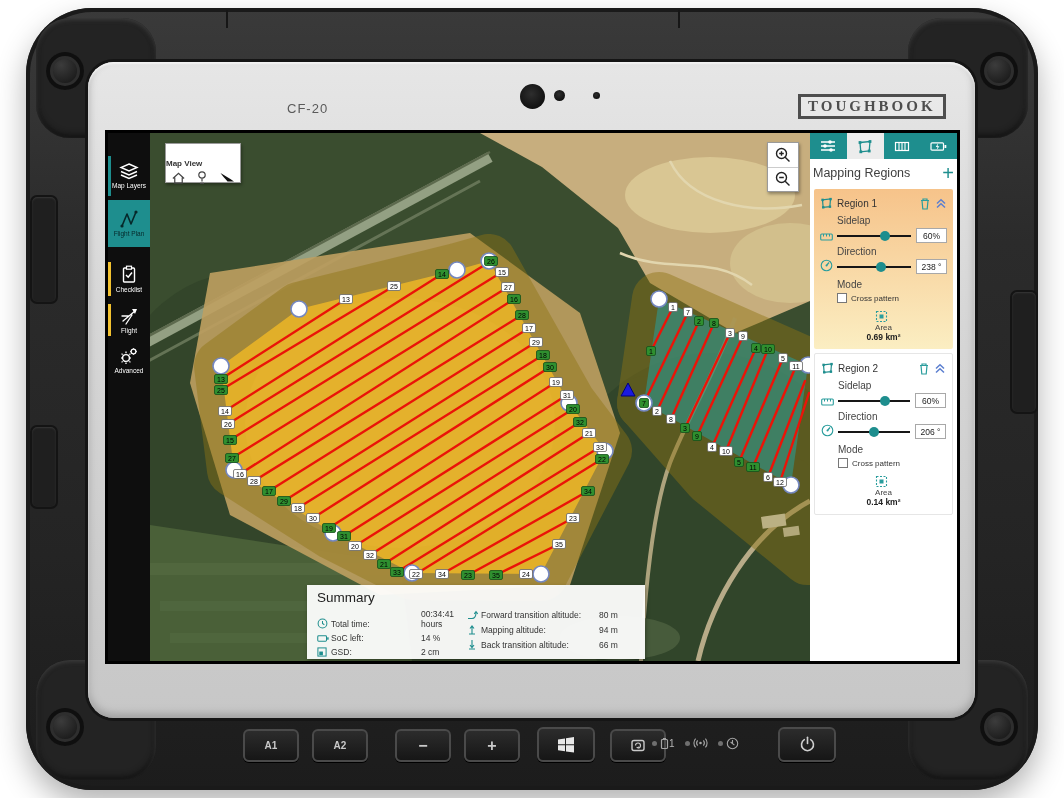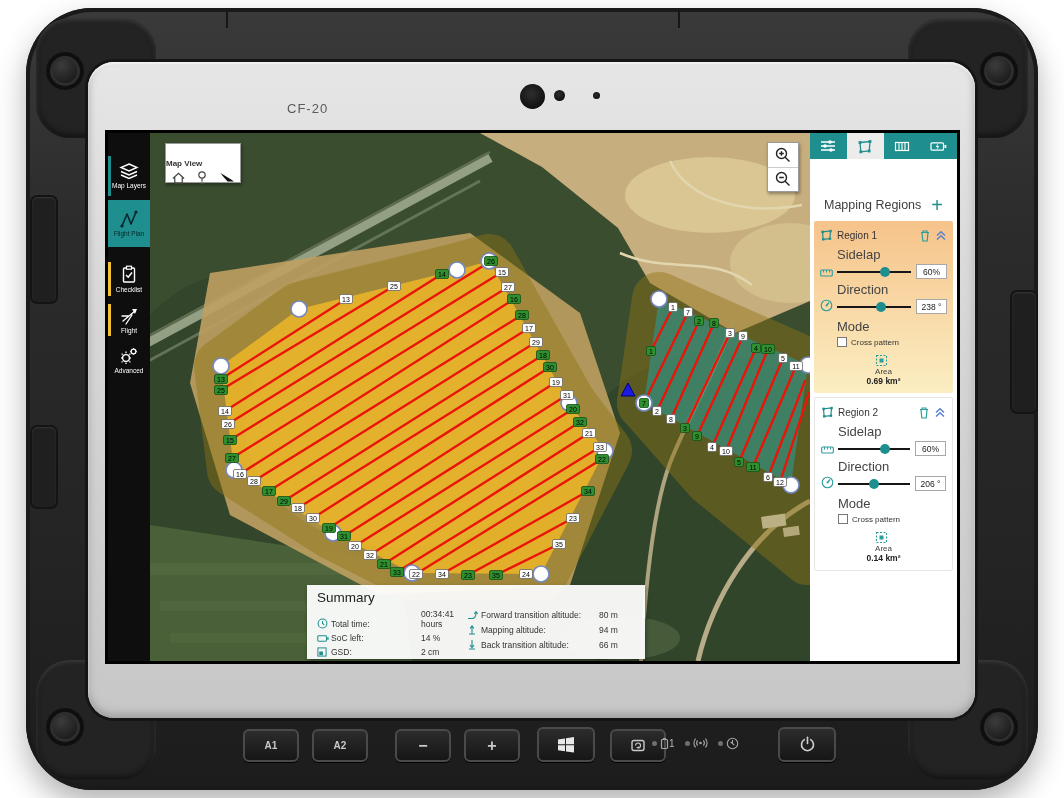--- a/index.html
+++ b/index.html
@@ -51,32 +51,32 @@
   .srow .sl{flex:none;}
   .srow.lrow .sl{width:62px;}
   .srow.lrow .sv{margin-left:28px;}
   .srow.rrow .sl{width:118px;}
   .srow .sv{color:#333;}
   
   .panel{width:147px;height:100%;background:#fff;flex:none;display:flex;flex-direction:column;font-size:9px;}
   .tabs{display:flex;height:26px;flex:none;}
   .tab{flex:1;background:#1e8e8e;display:flex;align-items:center;justify-content:center;color:#fff;}
   .tab.active{background:#ececec;color:#1e8e8e;}
-  .ptitle{height:28px;display:flex;align-items:center;padding:0 14px;flex:none;margin-top:32px;}
+  .ptitle{height:28px;display:flex;align-items:center;padding:0 3px;flex:none;}
   .ptitle .txt{flex:1;font-size:12.5px;color:#3f3f3f;}
   .ptitle .add{color:#1e8e8e;font-size:20px;font-weight:300;line-height:18px;}
   .card{margin:2px 4px;padding:5px 6px 7px 6px;border-radius:2px;}
   .card.orange{background:linear-gradient(180deg,#f6c38a,#fbeec2);}
   .card.white{background:#fff;border:1px solid #e6e6e6;}
   .chead{display:flex;align-items:center;gap:4px;height:18px;}
   .chead .nm{flex:1;font-size:10px;color:#333;}
   .field{display:flex;margin-top:3px;}
   .ficon{width:17px;flex:none;display:flex;align-items:flex-end;padding-bottom:2px;}
   .fbody{flex:1;}
-  .flabel{font-size:13px;color:#444;margin-bottom:2px;}
+  .flabel{font-size:10px;color:#444;margin-bottom:2px;}
   .sliderrow{display:flex;align-items:center;gap:5px;}
   .slider{position:relative;flex:1;height:2px;background:#161616;}
   .handle{position:absolute;top:-4px;width:10px;height:10px;margin-left:-5px;border-radius:50%;background:#1e8e8e;}
   .vbox{width:29px;height:13px;background:#fff;border:1px solid #a8a8a8;font-size:8.5px;color:#222;display:flex;align-items:center;justify-content:center;flex:none;}
   .modeblk{margin:5px 0 0 17px;}
   .cbrow{display:flex;align-items:center;gap:4px;margin-top:3px;font-size:8px;color:#333;}
   .cb{width:8px;height:8px;border:1px solid #777;background:#fff;flex:none;}
   .arearow{display:flex;align-items:center;margin-top:7px;flex-direction:column;}
   .arearow .ficon{align-items:center;padding:0;}
   .arearow .al{font-size:8px;color:#444;flex:1;}
@@ -97,20 +97,21 @@
   <div class="screw" style="left:46px;top:52px;"></div>
   <div class="screw" style="left:980px;top:52px;"></div>
   <div class="screw" style="left:46px;top:708px;"></div>
   <div class="screw" style="left:980px;top:708px;"></div>
   <div class="flap" style="left:30px;top:195px;width:24px;height:105px;"></div>
   <div class="flap" style="left:30px;top:425px;width:24px;height:80px;"></div>
   <div class="flap" style="left:1010px;top:290px;width:24px;height:120px;"></div>
 
   <div class="bezel"></div>
   <div class="model">CF-20</div>
+  <div class="tough">TOUGHBOOK</div>
   <div class="cam" style="left:520px;top:84px;width:25px;height:25px;"></div>
   <div class="cam" style="left:554px;top:90px;width:11px;height:11px;"></div>
   <div class="cam" style="left:593px;top:92px;width:7px;height:7px;"></div>
 
   <div class="screen">
     <div class="screen-inner">
 
       <div class="sidebar">
         <div class="side-item" style="height:48px;margin-top:19px;">
           <span class="accent" style="background:#1e8e8e;"></span>

